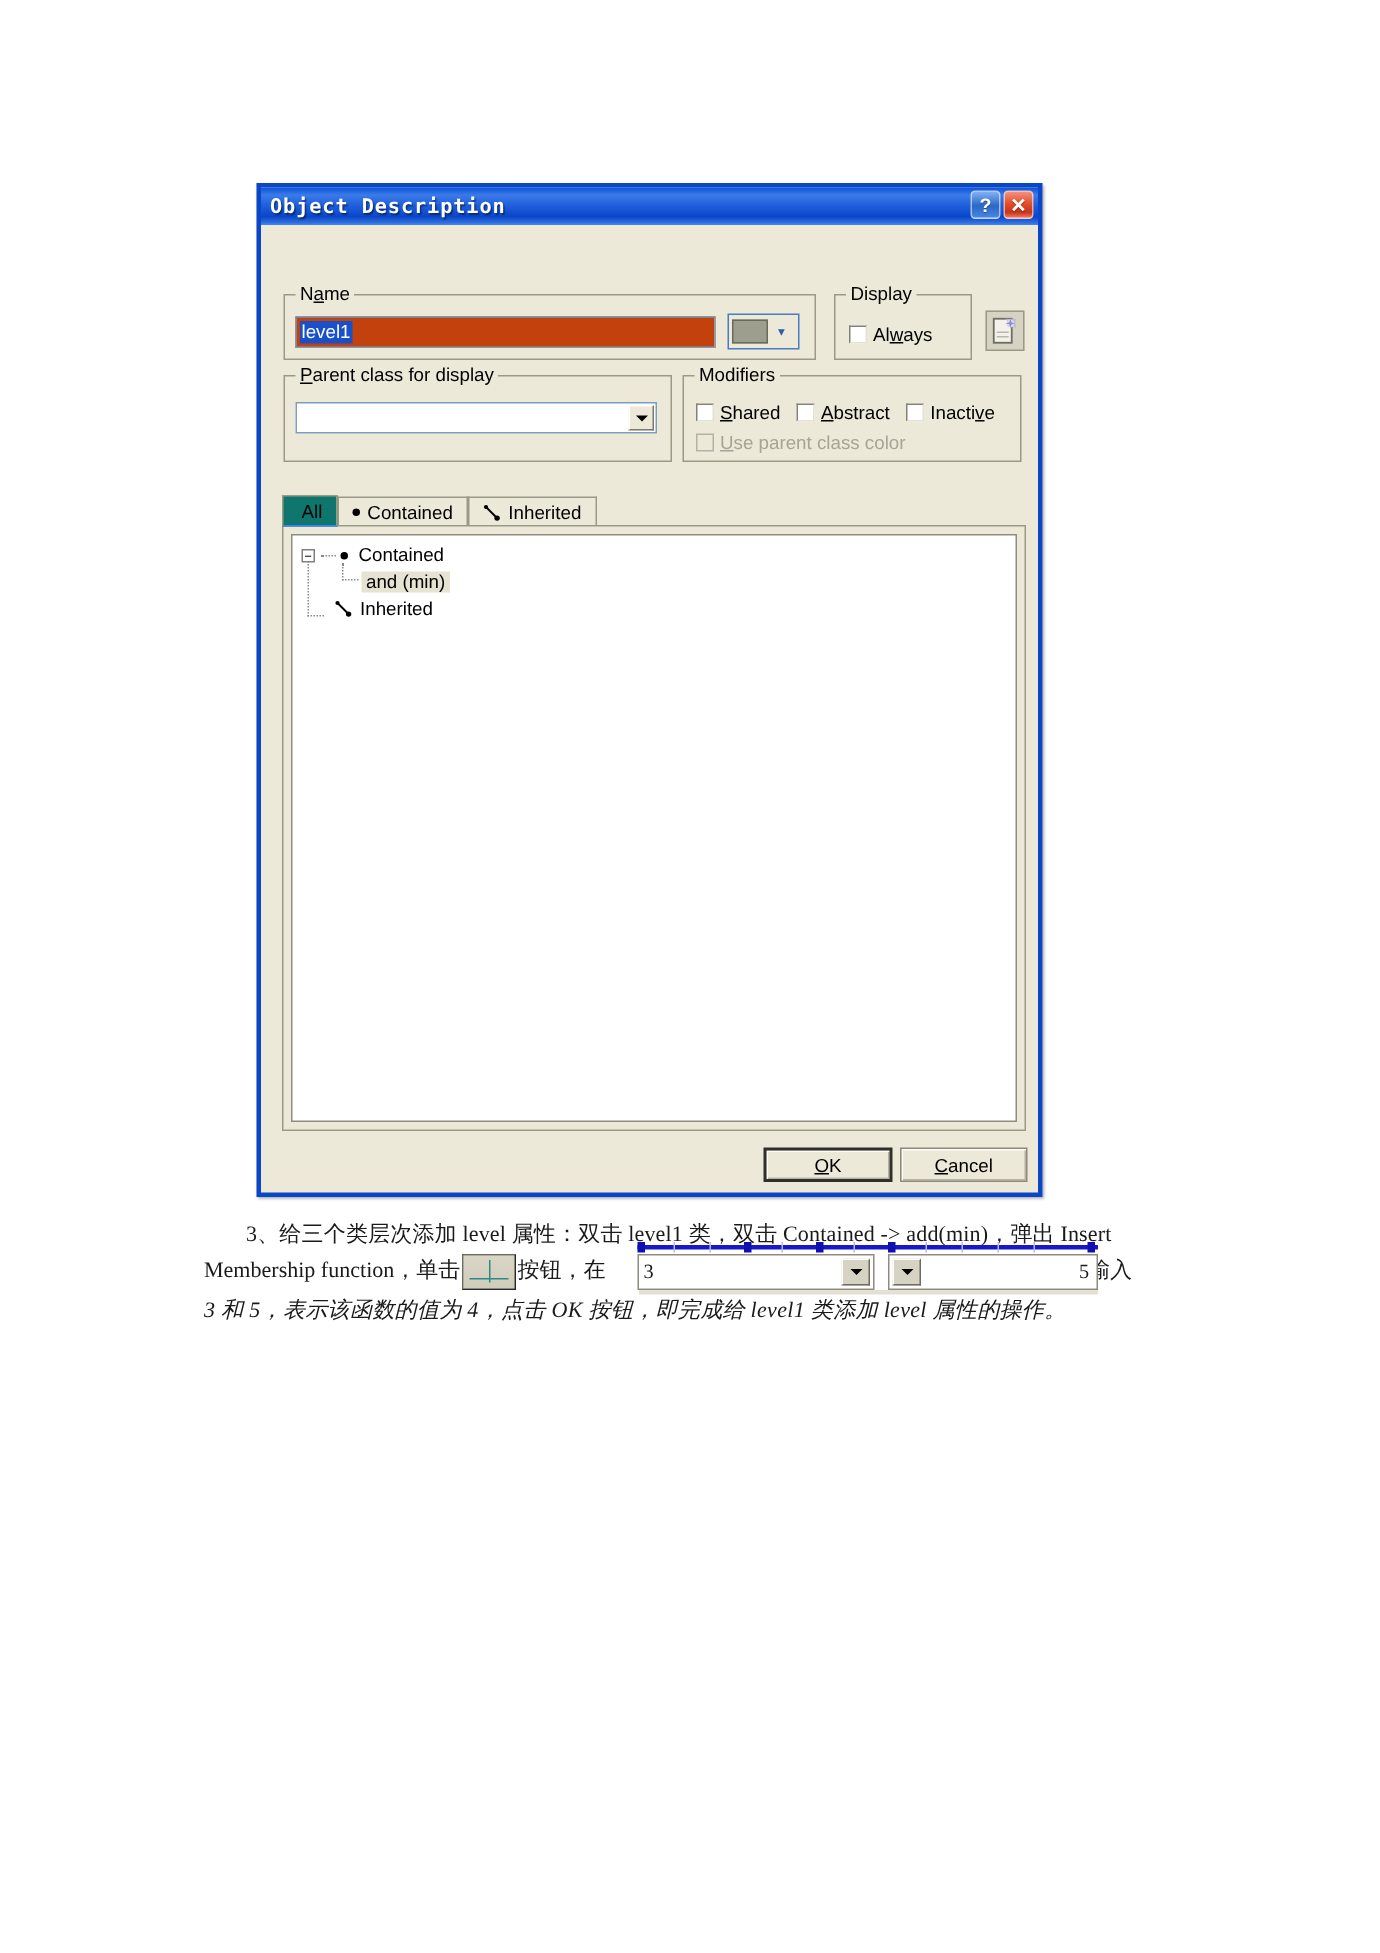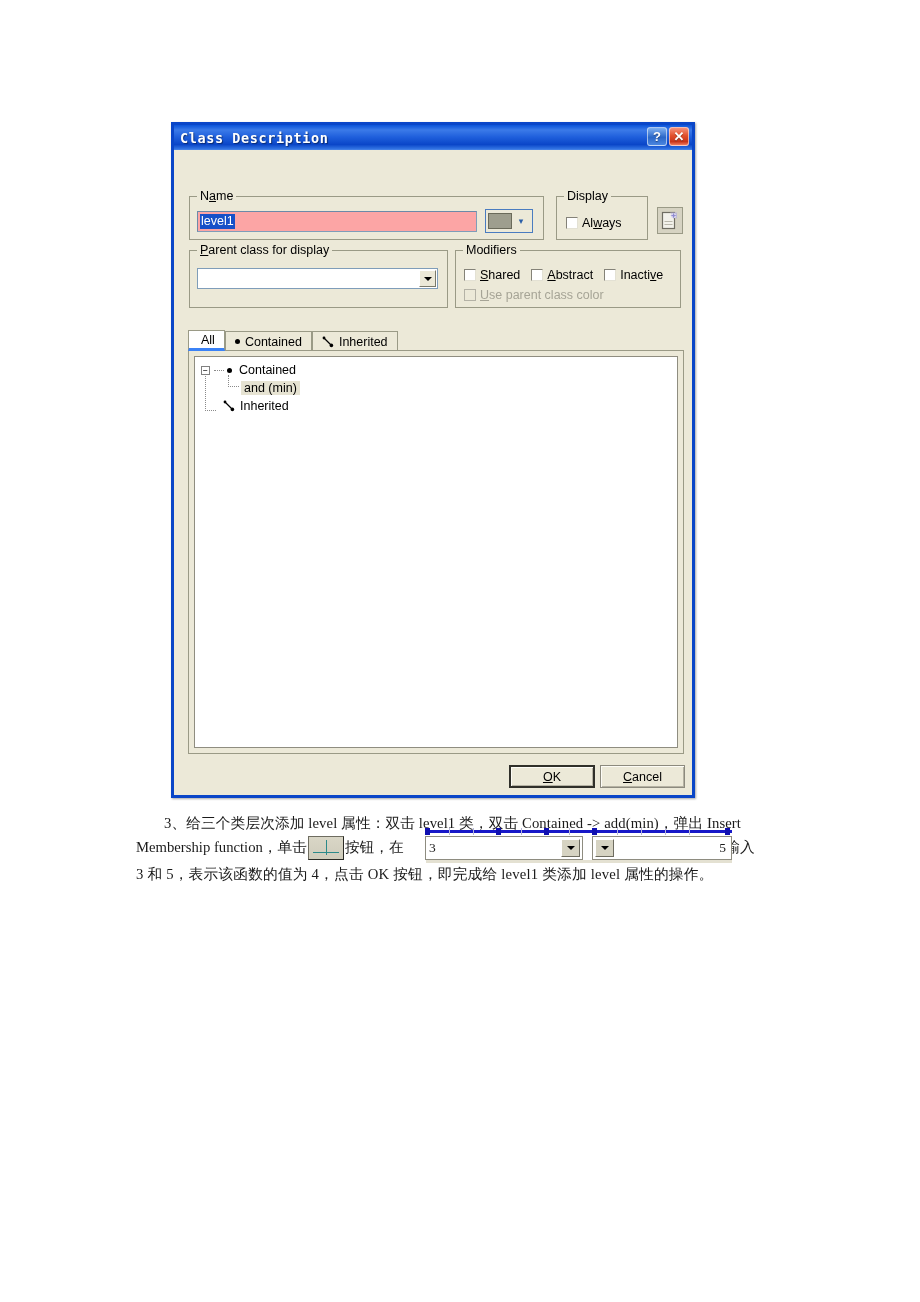--- a/index.html
+++ b/index.html
@@ -101,21 +101,21 @@
   .u { text-decoration: underline; }
 
   #grp-name  { left: 15px;  top: 46px;  width: 355px; height: 44px; }
   #grp-parent{ left: 15px;  top: 100px; width: 259px; height: 58px; }
   #grp-display{left: 382px; top: 46px;  width: 92px;  height: 44px; }
   #grp-mod   { left: 281px; top: 100px; width: 226px; height: 58px; }
 
   
   .xp-input {
     position: absolute;
-    background: #fca5a5;
+    background: #c2410c;
     border: 1px solid #7f9db9;
     border-top-color: #6b8aa8;
     border-left-color: #6b8aa8;
     box-sizing: border-box;
     font-size: 12.5px;
     display: flex;
     align-items: center;
     padding-left: 2px;
     overflow: hidden;
     white-space: nowrap;
@@ -237,23 +237,23 @@
     gap: 5px;
     background: #ece9d8;
     border: 1px solid #9a9a86;
     border-bottom: none;
     box-sizing: border-box;
     position: relative;
     white-space: nowrap;
   }
   .tab.active {
     height: 21px;
-    background: #ffffff;
+    background: #0f766e;
     z-index: 3;
-    border-bottom: 3px solid #3b82f6;
+    border-bottom: 1px solid #3b82f6;
     padding-left: 12px;
   }
   .tab-dot {
     width: 5px; height: 5px; border-radius: 50%;
     background: #000;
     display: inline-block;
   }
 
   
   #tree-panel {
@@ -375,21 +375,21 @@
     width: 648px;
     font-family: "Liberation Serif", serif;
     font-size: 14.7px;
     color: #1a1a1a;
     line-height: 23.5px;
   }
   #prose p { margin: 0; }
   .para-indent { text-indent: 28px; font-family: Liberation Serif, serif; }
   #line1 { letter-spacing: 0.1px; }
   #line2 { letter-spacing: 0.95px; }
-  #line4 { letter-spacing: 0.2px; }
+  #line4 { letter-spacing: 0.2px; font-style: italic; }
 
   
   #line3 {
     position: relative;
     height: 27px;
     white-space: nowrap;
     display: flex;
     align-items: flex-start;
   }
   #mf-btn {
@@ -488,21 +488,21 @@
     width: 306px; height: 3px;
     background: #e4e1d2;
   }
 </style>
 </head>
 <body>
 
 <div id="dialog">
 
   <div class="titlebar">
-    <span class="titlebar-text">Class Description</span>
+    <span class="titlebar-text">Object Description</span>
     <div class="titlebar-buttons">
       <div class="tb-btn tb-help">?</div>
       <div class="tb-btn tb-close">✕</div>
     </div>
   </div>
 
   <div class="dialog-body">
 
     <div class="group" id="grp-name">
       <span class="group-legend">N<span class="u">a</span>me</span>

